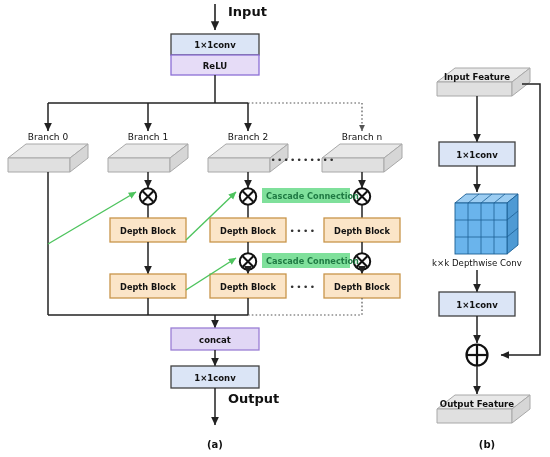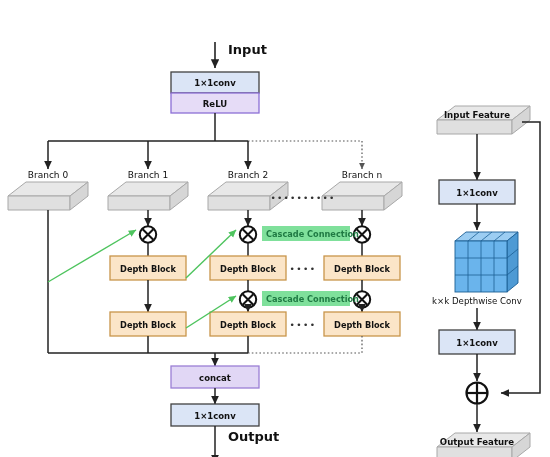--- a/index.html
+++ b/index.html
@@ -1,18 +1,18 @@
 <!DOCTYPE html>
 <html><head>
 <meta charset="utf-8">
 <style>
   html,body{margin:0;padding:0;background:#ffffff;}
   body{width:550px;height:457px;overflow:hidden;
        font-family:"DejaVu Sans","Liberation Sans",sans-serif;}
-  #root{position:relative;width:550px;height:414px;margin-top:38px;}
+  #root{position:relative;width:550px;height:414px;}
   svg{display:block;}
   .dg-text{font-family:"DejaVu Sans","Liberation Sans",sans-serif;}
 </style>
 </head>
 <body>
 
 <div id="root">
 <svg width="550" height="457" viewBox="0 0 550 457">
   <defs>
     <marker id="ah" markerWidth="7" markerHeight="7" refX="5.4" refY="2.6" orient="auto" markerUnits="strokeWidth">

